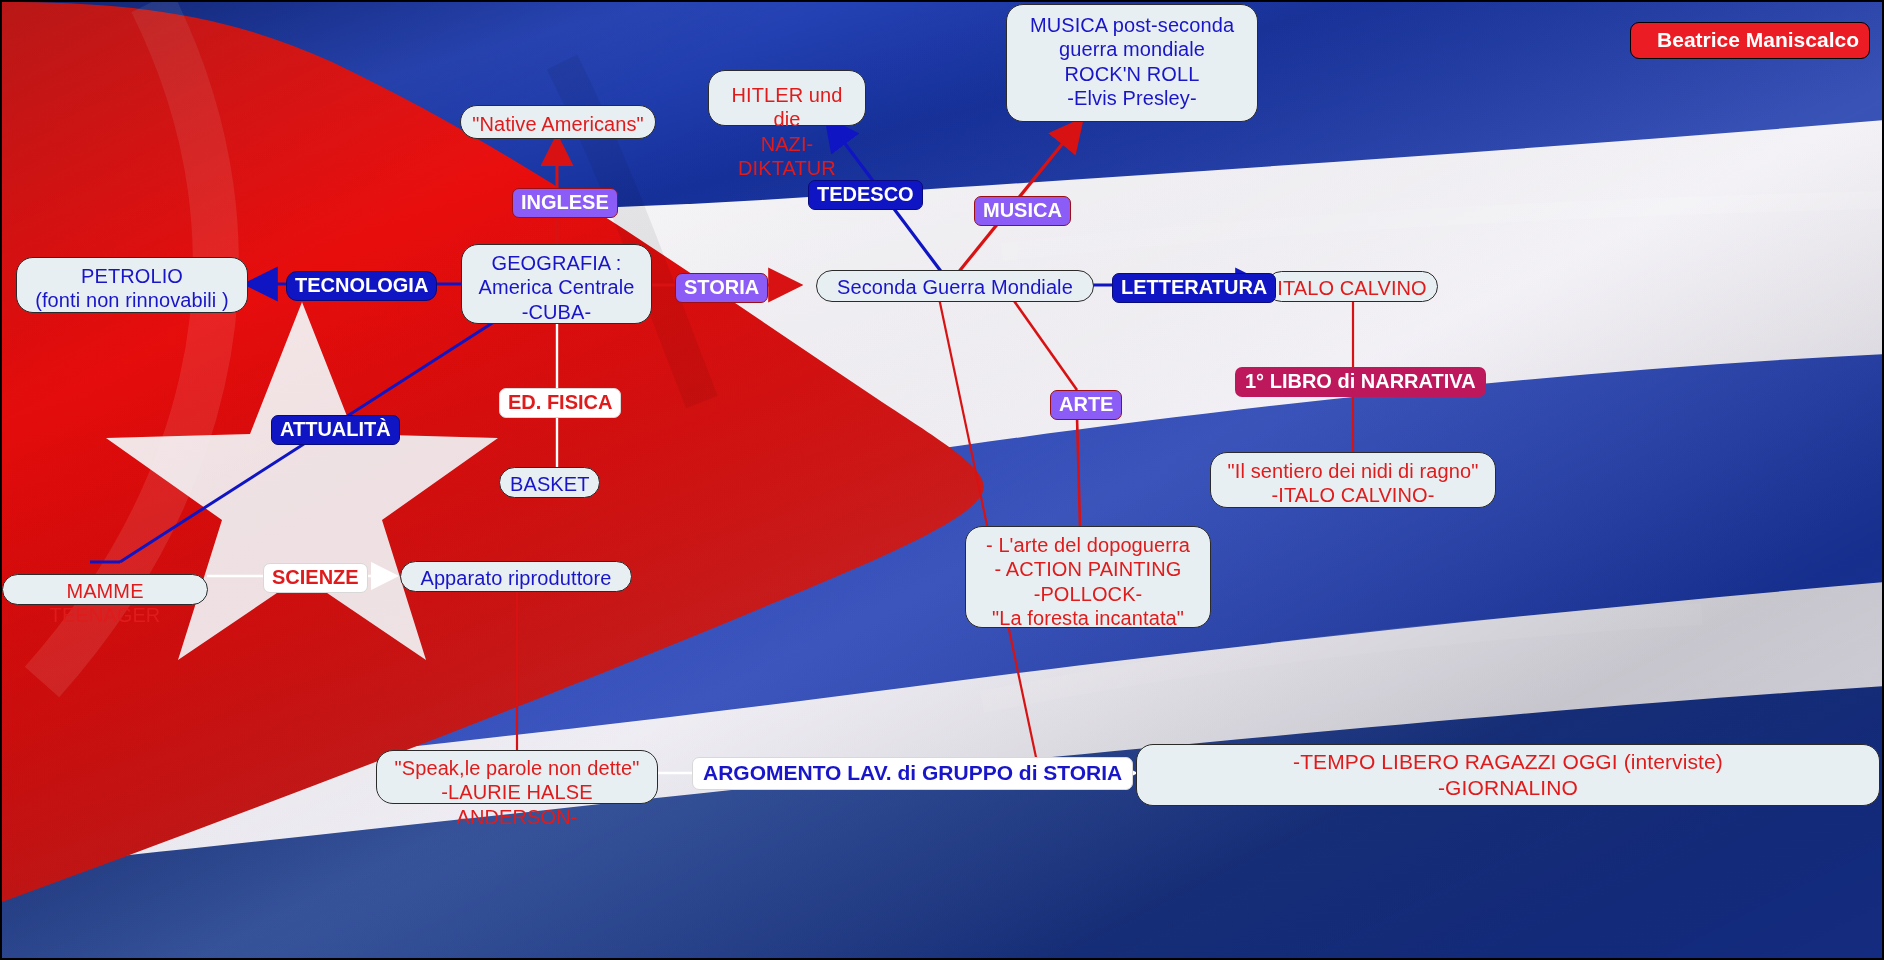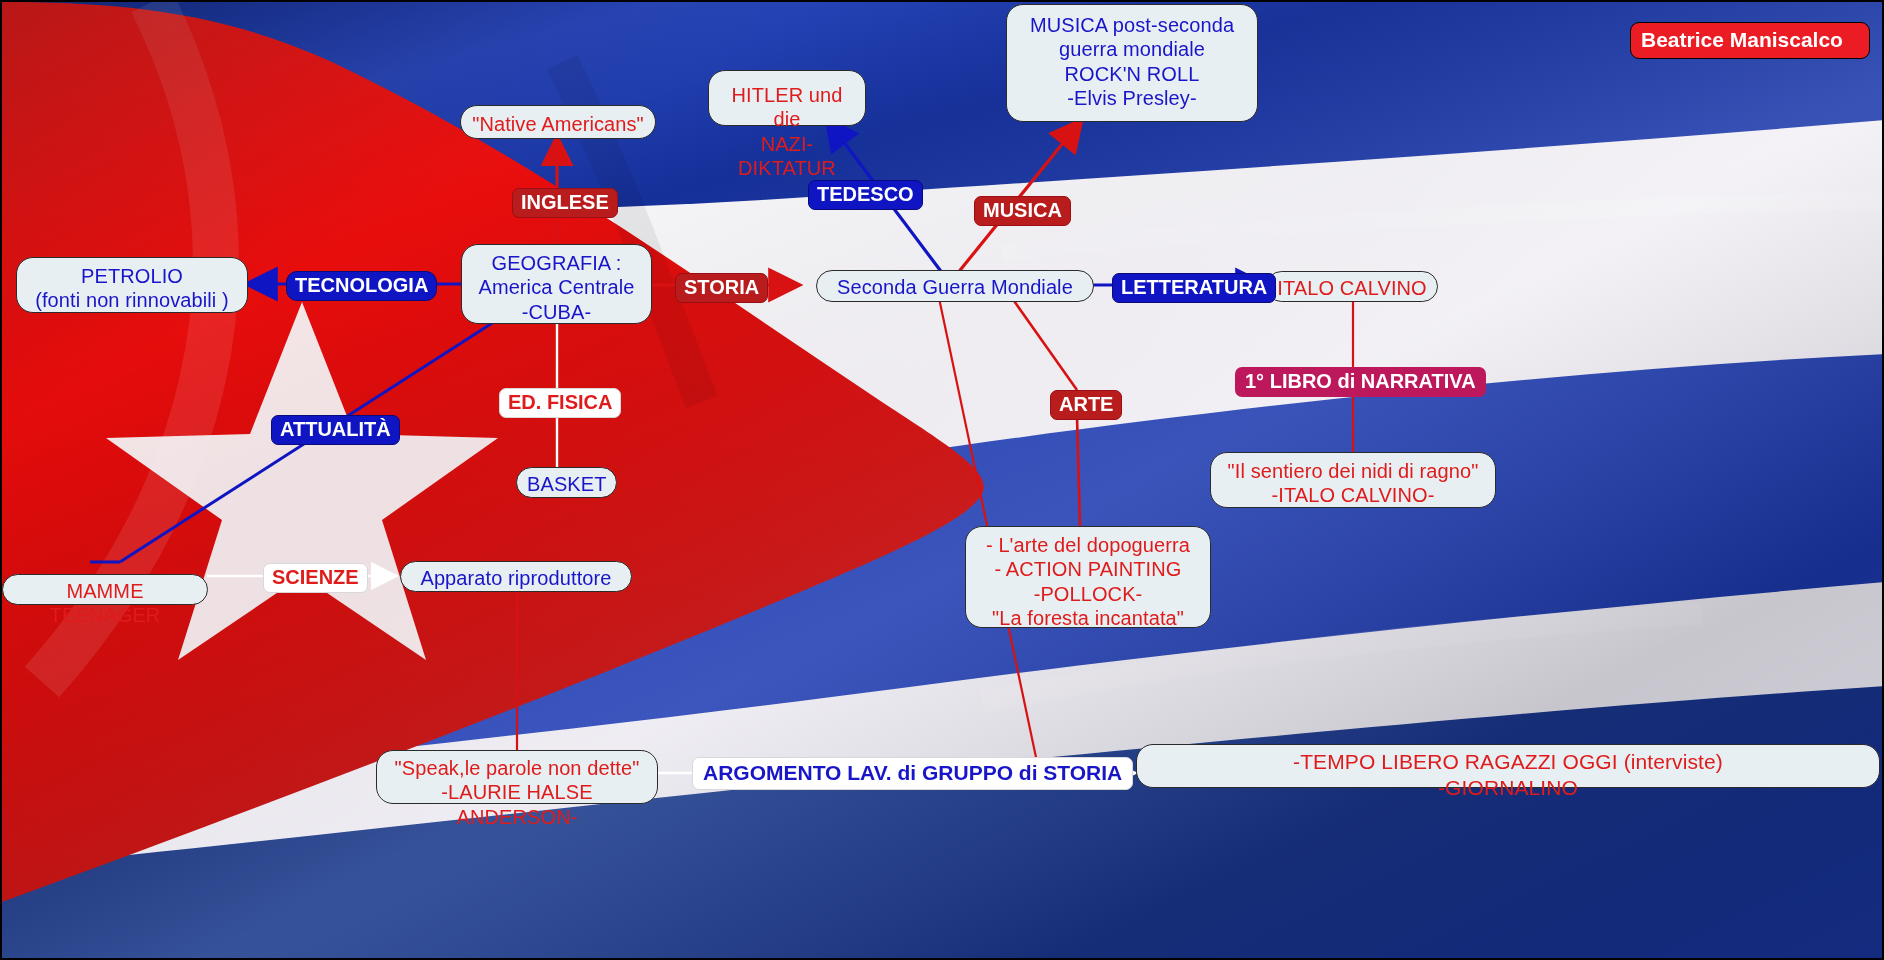--- a/index.html
+++ b/index.html
@@ -27,25 +27,25 @@
   .node.blue{color:#1915c9;}
   .node.red{color:#e01b1b;}
 
   
   .lbl{
     position:absolute;
     border-radius:7px;
     font-weight:bold;
     padding:2px 8px 3px 8px;
     box-sizing:border-box;
-    text-align:left;
+    text-align:right;
     white-space:nowrap;
     line-height:1.15;
   }
-  .lbl.redfill{background:#b91c1c;color:#fff;border:1.4px solid #9b0f14;}
+  .lbl.redfill{background:#8b5cf6;color:#fff;border:1.4px solid #9b0f14;}
   .lbl.bluefill{background:#1015c4;color:#fff;border:1.4px solid #0a0b7a;}
   .lbl.whitefill-red{background:#fff;color:#e01b1b;border:1.4px solid #d8d8d8;}
   .lbl.whitefill-blue{background:#fff;color:#1915c9;border:1.4px solid #d8d8d8;}
   .lbl.plain-red{background:#be185d;color:#fff;border:none;}
 
   svg#wires{position:absolute;inset:0;width:1884px;height:960px;}
   .nodes-layer{position:absolute;inset:0;}
 </style>
 </head>
 <body>
@@ -185,35 +185,35 @@
 America Centrale
 -CUBA-</div>
 
     <div class="node blue" style="left:798px;top:268px;width:278px;font-size:20px;height:32px;padding-top:4px;margin-left:16px;">Seconda Guerra Mondiale</div>
 
     <div class="node red" style="left:1264px;top:269px;width:172px;font-size:20px;height:31px;padding-top:4px;">ITALO CALVINO</div>
 
     <div class="node red" style="left:1208px;top:450px;width:286px;font-size:20px;height:56px;padding-top:6px;">"Il sentiero dei nidi di ragno"
 -ITALO CALVINO-</div>
 
-    <div class="node blue" style="left:514px;top:465px;width:101px;font-size:20px;height:31px;padding-top:4px;">BASKET</div>
+    <div class="node blue" style="left:497px;top:465px;width:101px;font-size:20px;height:31px;padding-top:4px;">BASKET</div>
 
     <div class="node red" style="left:0px;top:559px;width:206px;font-size:20px;height:31px;padding-top:4px;margin-top:13px;">MAMME TEENAGER</div>
 
     <div class="node blue" style="left:398px;top:559px;width:232px;font-size:20px;height:31px;padding-top:4px;">Apparato riproduttore</div>
 
     <div class="node red" style="left:963px;top:524px;width:246px;font-size:20px;height:102px;padding-top:6px;">- L'arte del dopoguerra
 - ACTION PAINTING
 -POLLOCK-
 "La foresta incantata"</div>
 
     <div class="node red" style="left:374px;top:748px;width:282px;font-size:20px;height:54px;padding-top:5px;">"Speak,le parole non dette"
 -LAURIE HALSE ANDERSON-</div>
 
-    <div class="node red" style="left:1134px;top:742px;width:744px;font-size:21px;height:44px;">-TEMPO LIBERO RAGAZZI OGGI (interviste)
+    <div class="node red" style="left:1134px;top:742px;width:744px;font-size:21px;height:62px;">-TEMPO LIBERO RAGAZZI OGGI (interviste)
 -GIORNALINO</div>
 
     <div class="lbl redfill" style="left:510px;top:186px;font-size:20px;">INGLESE</div>
 
     <div class="lbl bluefill" style="left:806px;top:178px;font-size:20px;">TEDESCO</div>
 
     <div class="lbl redfill" style="left:972px;top:194px;font-size:20px;">MUSICA</div>
 
     <div class="lbl bluefill" style="left:284px;top:269px;font-size:20px;border-radius:11px;">TECNOLOGIA</div>
 

